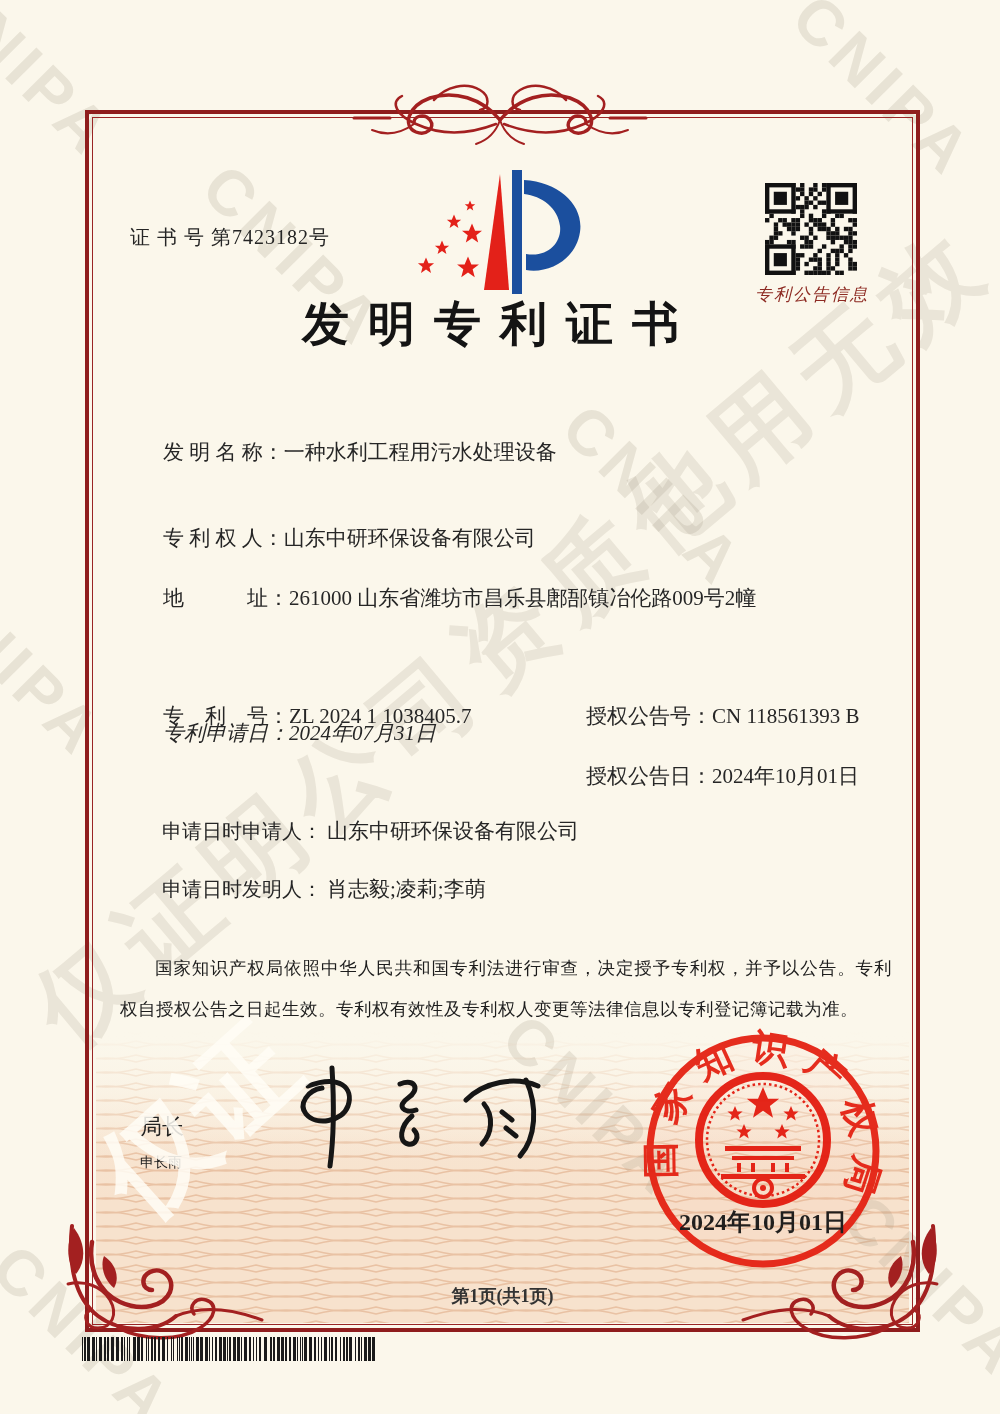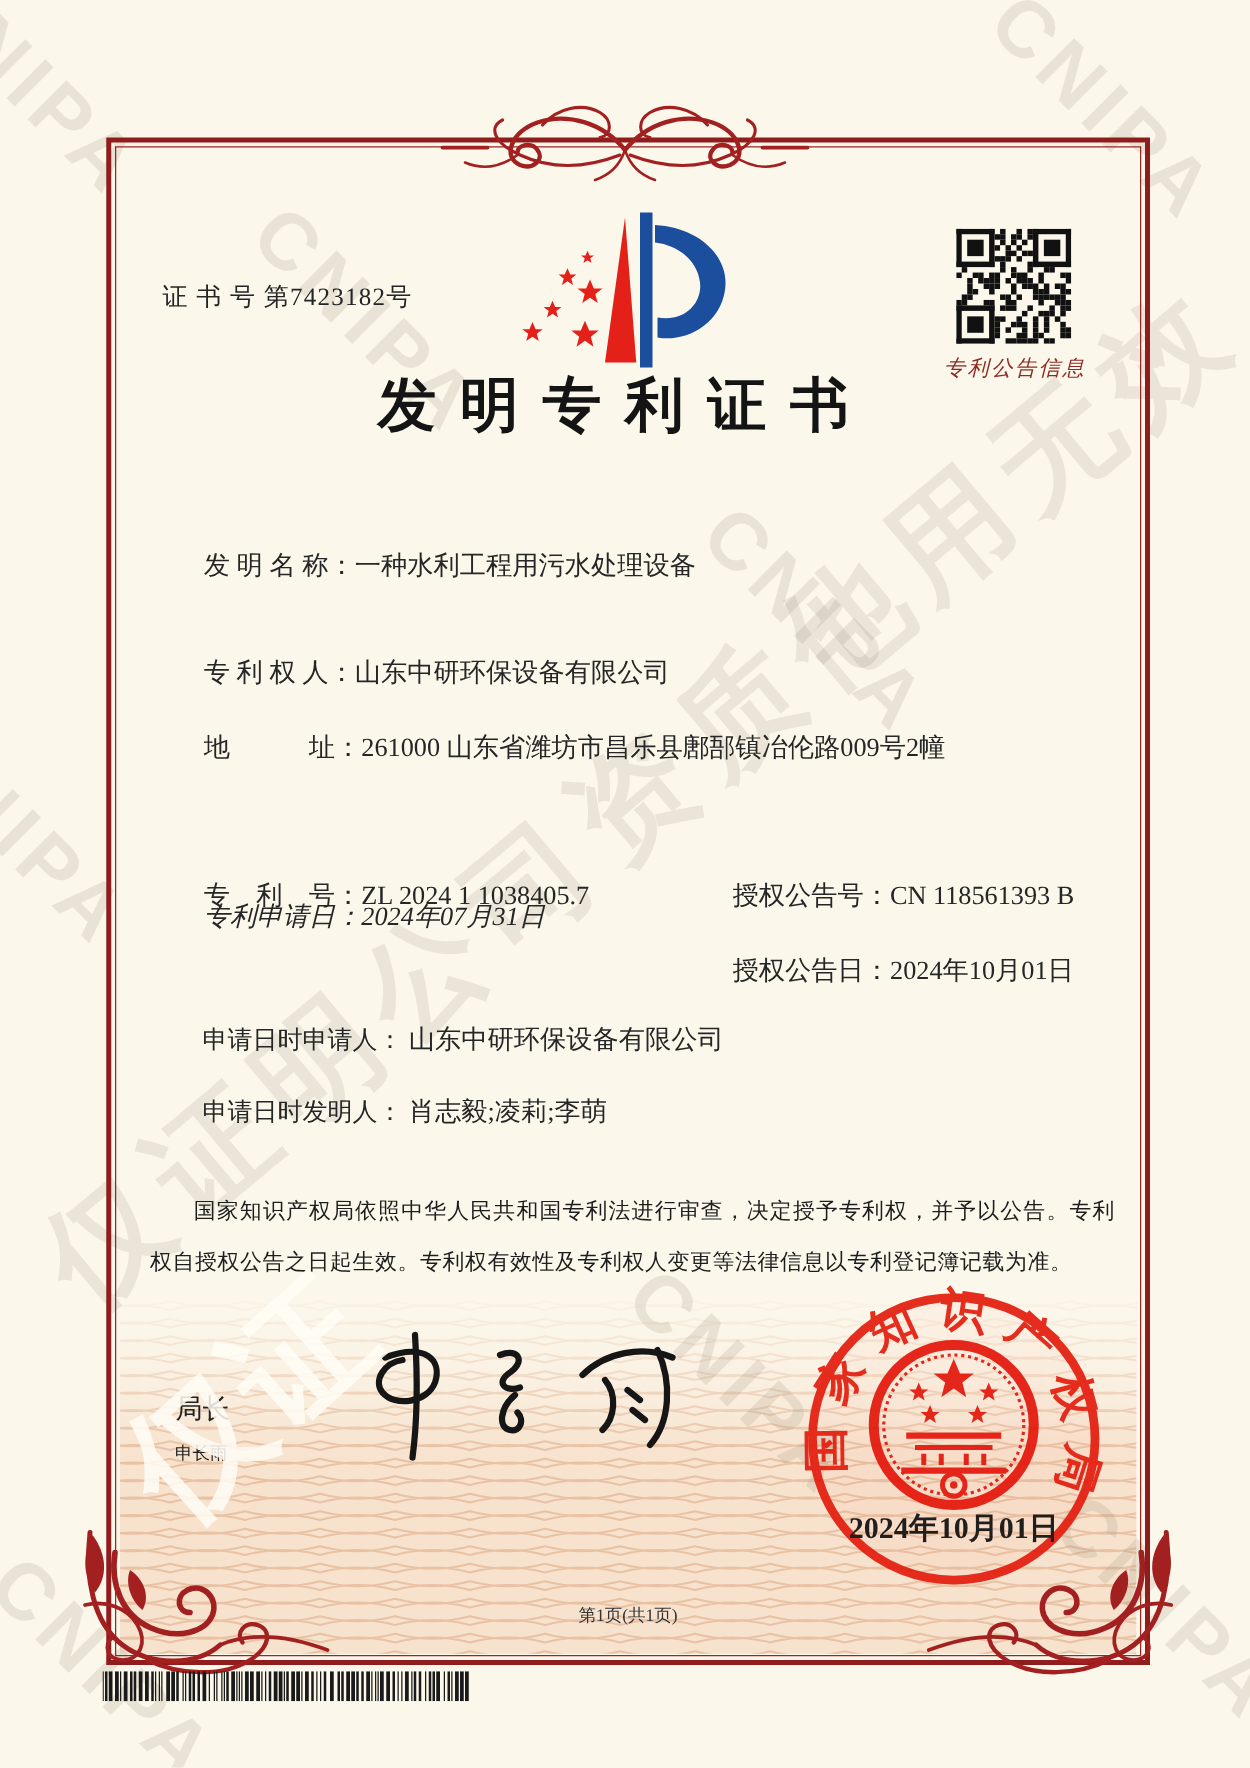--- a/index.html
+++ b/index.html
@@ -34,21 +34,21 @@
   .qr-caption{position:absolute;left:737px;top:283px;width:150px;text-align:center;
               font-size:17px;color:#8d2a22;font-style:italic;letter-spacing:2px;}
   .row{position:absolute;font-size:21px;color:#262626;white-space:pre;}
   .row .lab{display:inline-block;}
   .row .val{display:inline-block;}
   .legal{position:absolute;left:120px;top:948px;width:772px;font-size:17.5px;
          line-height:41px;text-indent:2em;text-align:justify;color:#1d1d1d;letter-spacing:0.5px;}
   .sig-title{position:absolute;left:140px;top:1112px;font-size:22px;color:#222;}
   .sig-name{position:absolute;left:140px;top:1154px;font-size:14px;color:#222;}
   .footer{position:absolute;left:85px;top:1284px;width:835px;text-align:center;
-          font-size:14px;color:#333;}
+          font-size:18px;color:#333;font-weight:bold;}
   .seal-date{font-size:24px;font-weight:600;fill:#111;}
   .seal-text{font-size:37px;font-weight:700;fill:#e41e0f;letter-spacing:15px;}
 </style>
 </head>
 <body>
 
 <div class="band">
   <svg id="waves" width="813" height="291" viewBox="0 0 813 291" style="position:absolute;left:0;top:0;">
       <path d="M-20,2 q30,-8 60,0 q30,-8 60,0 q30,-8 60,0 q30,-8 60,0 q30,-8 60,0 q30,-8 60,0 q30,-8 60,0 q30,-8 60,0 q30,-8 60,0 q30,-8 60,0 q30,-8 60,0 q30,-8 60,0 q30,-8 60,0 q30,-8 60,0 q30,-8 60,0M-20,9 q30,8 60,0 q30,8 60,0 q30,8 60,0 q30,8 60,0 q30,8 60,0 q30,8 60,0 q30,8 60,0 q30,8 60,0 q30,8 60,0 q30,8 60,0 q30,8 60,0 q30,8 60,0 q30,8 60,0 q30,8 60,0 q30,8 60,0M-20,16 q30,-8 60,0 q30,-8 60,0 q30,-8 60,0 q30,-8 60,0 q30,-8 60,0 q30,-8 60,0 q30,-8 60,0 q30,-8 60,0 q30,-8 60,0 q30,-8 60,0 q30,-8 60,0 q30,-8 60,0 q30,-8 60,0 q30,-8 60,0 q30,-8 60,0M-20,23 q30,8 60,0 q30,8 60,0 q30,8 60,0 q30,8 60,0 q30,8 60,0 q30,8 60,0 q30,8 60,0 q30,8 60,0 q30,8 60,0 q30,8 60,0 q30,8 60,0 q30,8 60,0 q30,8 60,0 q30,8 60,0 q30,8 60,0M-20,30 q30,-8 60,0 q30,-8 60,0 q30,-8 60,0 q30,-8 60,0 q30,-8 60,0 q30,-8 60,0 q30,-8 60,0 q30,-8 60,0 q30,-8 60,0 q30,-8 60,0 q30,-8 60,0 q30,-8 60,0 q30,-8 60,0 q30,-8 60,0 q30,-8 60,0M-20,37 q30,8 60,0 q30,8 60,0 q30,8 60,0 q30,8 60,0 q30,8 60,0 q30,8 60,0 q30,8 60,0 q30,8 60,0 q30,8 60,0 q30,8 60,0 q30,8 60,0 q30,8 60,0 q30,8 60,0 q30,8 60,0 q30,8 60,0M-20,44 q30,-8 60,0 q30,-8 60,0 q30,-8 60,0 q30,-8 60,0 q30,-8 60,0 q30,-8 60,0 q30,-8 60,0 q30,-8 60,0 q30,-8 60,0 q30,-8 60,0 q30,-8 60,0 q30,-8 60,0 q30,-8 60,0 q30,-8 60,0 q30,-8 60,0M-20,51 q30,8 60,0 q30,8 60,0 q30,8 60,0 q30,8 60,0 q30,8 60,0 q30,8 60,0 q30,8 60,0 q30,8 60,0 q30,8 60,0 q30,8 60,0 q30,8 60,0 q30,8 60,0 q30,8 60,0 q30,8 60,0 q30,8 60,0M-20,58 q30,-8 60,0 q30,-8 60,0 q30,-8 60,0 q30,-8 60,0 q30,-8 60,0 q30,-8 60,0 q30,-8 60,0 q30,-8 60,0 q30,-8 60,0 q30,-8 60,0 q30,-8 60,0 q30,-8 60,0 q30,-8 60,0 q30,-8 60,0 q30,-8 60,0M-20,65 q30,8 60,0 q30,8 60,0 q30,8 60,0 q30,8 60,0 q30,8 60,0 q30,8 60,0 q30,8 60,0 q30,8 60,0 q30,8 60,0 q30,8 60,0 q30,8 60,0 q30,8 60,0 q30,8 60,0 q30,8 60,0 q30,8 60,0M-20,72 q30,-8 60,0 q30,-8 60,0 q30,-8 60,0 q30,-8 60,0 q30,-8 60,0 q30,-8 60,0 q30,-8 60,0 q30,-8 60,0 q30,-8 60,0 q30,-8 60,0 q30,-8 60,0 q30,-8 60,0 q30,-8 60,0 q30,-8 60,0 q30,-8 60,0M-20,79 q30,8 60,0 q30,8 60,0 q30,8 60,0 q30,8 60,0 q30,8 60,0 q30,8 60,0 q30,8 60,0 q30,8 60,0 q30,8 60,0 q30,8 60,0 q30,8 60,0 q30,8 60,0 q30,8 60,0 q30,8 60,0 q30,8 60,0M-20,86 q30,-8 60,0 q30,-8 60,0 q30,-8 60,0 q30,-8 60,0 q30,-8 60,0 q30,-8 60,0 q30,-8 60,0 q30,-8 60,0 q30,-8 60,0 q30,-8 60,0 q30,-8 60,0 q30,-8 60,0 q30,-8 60,0 q30,-8 60,0 q30,-8 60,0M-20,93 q30,8 60,0 q30,8 60,0 q30,8 60,0 q30,8 60,0 q30,8 60,0 q30,8 60,0 q30,8 60,0 q30,8 60,0 q30,8 60,0 q30,8 60,0 q30,8 60,0 q30,8 60,0 q30,8 60,0 q30,8 60,0 q30,8 60,0M-20,100 q30,-8 60,0 q30,-8 60,0 q30,-8 60,0 q30,-8 60,0 q30,-8 60,0 q30,-8 60,0 q30,-8 60,0 q30,-8 60,0 q30,-8 60,0 q30,-8 60,0 q30,-8 60,0 q30,-8 60,0 q30,-8 60,0 q30,-8 60,0 q30,-8 60,0M-20,107 q30,8 60,0 q30,8 60,0 q30,8 60,0 q30,8 60,0 q30,8 60,0 q30,8 60,0 q30,8 60,0 q30,8 60,0 q30,8 60,0 q30,8 60,0 q30,8 60,0 q30,8 60,0 q30,8 60,0 q30,8 60,0 q30,8 60,0M-20,114 q30,-8 60,0 q30,-8 60,0 q30,-8 60,0 q30,-8 60,0 q30,-8 60,0 q30,-8 60,0 q30,-8 60,0 q30,-8 60,0 q30,-8 60,0 q30,-8 60,0 q30,-8 60,0 q30,-8 60,0 q30,-8 60,0 q30,-8 60,0 q30,-8 60,0M-20,121 q30,8 60,0 q30,8 60,0 q30,8 60,0 q30,8 60,0 q30,8 60,0 q30,8 60,0 q30,8 60,0 q30,8 60,0 q30,8 60,0 q30,8 60,0 q30,8 60,0 q30,8 60,0 q30,8 60,0 q30,8 60,0 q30,8 60,0M-20,128 q30,-8 60,0 q30,-8 60,0 q30,-8 60,0 q30,-8 60,0 q30,-8 60,0 q30,-8 60,0 q30,-8 60,0 q30,-8 60,0 q30,-8 60,0 q30,-8 60,0 q30,-8 60,0 q30,-8 60,0 q30,-8 60,0 q30,-8 60,0 q30,-8 60,0M-20,135 q30,8 60,0 q30,8 60,0 q30,8 60,0 q30,8 60,0 q30,8 60,0 q30,8 60,0 q30,8 60,0 q30,8 60,0 q30,8 60,0 q30,8 60,0 q30,8 60,0 q30,8 60,0 q30,8 60,0 q30,8 60,0 q30,8 60,0M-20,142 q30,-8 60,0 q30,-8 60,0 q30,-8 60,0 q30,-8 60,0 q30,-8 60,0 q30,-8 60,0 q30,-8 60,0 q30,-8 60,0 q30,-8 60,0 q30,-8 60,0 q30,-8 60,0 q30,-8 60,0 q30,-8 60,0 q30,-8 60,0 q30,-8 60,0M-20,149 q30,8 60,0 q30,8 60,0 q30,8 60,0 q30,8 60,0 q30,8 60,0 q30,8 60,0 q30,8 60,0 q30,8 60,0 q30,8 60,0 q30,8 60,0 q30,8 60,0 q30,8 60,0 q30,8 60,0 q30,8 60,0 q30,8 60,0M-20,156 q30,-8 60,0 q30,-8 60,0 q30,-8 60,0 q30,-8 60,0 q30,-8 60,0 q30,-8 60,0 q30,-8 60,0 q30,-8 60,0 q30,-8 60,0 q30,-8 60,0 q30,-8 60,0 q30,-8 60,0 q30,-8 60,0 q30,-8 60,0 q30,-8 60,0M-20,163 q30,8 60,0 q30,8 60,0 q30,8 60,0 q30,8 60,0 q30,8 60,0 q30,8 60,0 q30,8 60,0 q30,8 60,0 q30,8 60,0 q30,8 60,0 q30,8 60,0 q30,8 60,0 q30,8 60,0 q30,8 60,0 q30,8 60,0M-20,170 q30,-8 60,0 q30,-8 60,0 q30,-8 60,0 q30,-8 60,0 q30,-8 60,0 q30,-8 60,0 q30,-8 60,0 q30,-8 60,0 q30,-8 60,0 q30,-8 60,0 q30,-8 60,0 q30,-8 60,0 q30,-8 60,0 q30,-8 60,0 q30,-8 60,0M-20,177 q30,8 60,0 q30,8 60,0 q30,8 60,0 q30,8 60,0 q30,8 60,0 q30,8 60,0 q30,8 60,0 q30,8 60,0 q30,8 60,0 q30,8 60,0 q30,8 60,0 q30,8 60,0 q30,8 60,0 q30,8 60,0 q30,8 60,0M-20,184 q30,-8 60,0 q30,-8 60,0 q30,-8 60,0 q30,-8 60,0 q30,-8 60,0 q30,-8 60,0 q30,-8 60,0 q30,-8 60,0 q30,-8 60,0 q30,-8 60,0 q30,-8 60,0 q30,-8 60,0 q30,-8 60,0 q30,-8 60,0 q30,-8 60,0M-20,191 q30,8 60,0 q30,8 60,0 q30,8 60,0 q30,8 60,0 q30,8 60,0 q30,8 60,0 q30,8 60,0 q30,8 60,0 q30,8 60,0 q30,8 60,0 q30,8 60,0 q30,8 60,0 q30,8 60,0 q30,8 60,0 q30,8 60,0M-20,198 q30,-8 60,0 q30,-8 60,0 q30,-8 60,0 q30,-8 60,0 q30,-8 60,0 q30,-8 60,0 q30,-8 60,0 q30,-8 60,0 q30,-8 60,0 q30,-8 60,0 q30,-8 60,0 q30,-8 60,0 q30,-8 60,0 q30,-8 60,0 q30,-8 60,0M-20,205 q30,8 60,0 q30,8 60,0 q30,8 60,0 q30,8 60,0 q30,8 60,0 q30,8 60,0 q30,8 60,0 q30,8 60,0 q30,8 60,0 q30,8 60,0 q30,8 60,0 q30,8 60,0 q30,8 60,0 q30,8 60,0 q30,8 60,0M-20,212 q30,-8 60,0 q30,-8 60,0 q30,-8 60,0 q30,-8 60,0 q30,-8 60,0 q30,-8 60,0 q30,-8 60,0 q30,-8 60,0 q30,-8 60,0 q30,-8 60,0 q30,-8 60,0 q30,-8 60,0 q30,-8 60,0 q30,-8 60,0 q30,-8 60,0M-20,219 q30,8 60,0 q30,8 60,0 q30,8 60,0 q30,8 60,0 q30,8 60,0 q30,8 60,0 q30,8 60,0 q30,8 60,0 q30,8 60,0 q30,8 60,0 q30,8 60,0 q30,8 60,0 q30,8 60,0 q30,8 60,0 q30,8 60,0M-20,226 q30,-8 60,0 q30,-8 60,0 q30,-8 60,0 q30,-8 60,0 q30,-8 60,0 q30,-8 60,0 q30,-8 60,0 q30,-8 60,0 q30,-8 60,0 q30,-8 60,0 q30,-8 60,0 q30,-8 60,0 q30,-8 60,0 q30,-8 60,0 q30,-8 60,0M-20,233 q30,8 60,0 q30,8 60,0 q30,8 60,0 q30,8 60,0 q30,8 60,0 q30,8 60,0 q30,8 60,0 q30,8 60,0 q30,8 60,0 q30,8 60,0 q30,8 60,0 q30,8 60,0 q30,8 60,0 q30,8 60,0 q30,8 60,0M-20,240 q30,-8 60,0 q30,-8 60,0 q30,-8 60,0 q30,-8 60,0 q30,-8 60,0 q30,-8 60,0 q30,-8 60,0 q30,-8 60,0 q30,-8 60,0 q30,-8 60,0 q30,-8 60,0 q30,-8 60,0 q30,-8 60,0 q30,-8 60,0 q30,-8 60,0M-20,247 q30,8 60,0 q30,8 60,0 q30,8 60,0 q30,8 60,0 q30,8 60,0 q30,8 60,0 q30,8 60,0 q30,8 60,0 q30,8 60,0 q30,8 60,0 q30,8 60,0 q30,8 60,0 q30,8 60,0 q30,8 60,0 q30,8 60,0M-20,254 q30,-8 60,0 q30,-8 60,0 q30,-8 60,0 q30,-8 60,0 q30,-8 60,0 q30,-8 60,0 q30,-8 60,0 q30,-8 60,0 q30,-8 60,0 q30,-8 60,0 q30,-8 60,0 q30,-8 60,0 q30,-8 60,0 q30,-8 60,0 q30,-8 60,0M-20,261 q30,8 60,0 q30,8 60,0 q30,8 60,0 q30,8 60,0 q30,8 60,0 q30,8 60,0 q30,8 60,0 q30,8 60,0 q30,8 60,0 q30,8 60,0 q30,8 60,0 q30,8 60,0 q30,8 60,0 q30,8 60,0 q30,8 60,0M-20,268 q30,-8 60,0 q30,-8 60,0 q30,-8 60,0 q30,-8 60,0 q30,-8 60,0 q30,-8 60,0 q30,-8 60,0 q30,-8 60,0 q30,-8 60,0 q30,-8 60,0 q30,-8 60,0 q30,-8 60,0 q30,-8 60,0 q30,-8 60,0 q30,-8 60,0M-20,275 q30,8 60,0 q30,8 60,0 q30,8 60,0 q30,8 60,0 q30,8 60,0 q30,8 60,0 q30,8 60,0 q30,8 60,0 q30,8 60,0 q30,8 60,0 q30,8 60,0 q30,8 60,0 q30,8 60,0 q30,8 60,0 q30,8 60,0M-20,282 q30,-8 60,0 q30,-8 60,0 q30,-8 60,0 q30,-8 60,0 q30,-8 60,0 q30,-8 60,0 q30,-8 60,0 q30,-8 60,0 q30,-8 60,0 q30,-8 60,0 q30,-8 60,0 q30,-8 60,0 q30,-8 60,0 q30,-8 60,0 q30,-8 60,0M-20,289 q30,8 60,0 q30,8 60,0 q30,8 60,0 q30,8 60,0 q30,8 60,0 q30,8 60,0 q30,8 60,0 q30,8 60,0 q30,8 60,0 q30,8 60,0 q30,8 60,0 q30,8 60,0 q30,8 60,0 q30,8 60,0 q30,8 60,0" fill="none" stroke="#e9c2a4" stroke-width="1.6"></path>
     </svg>

